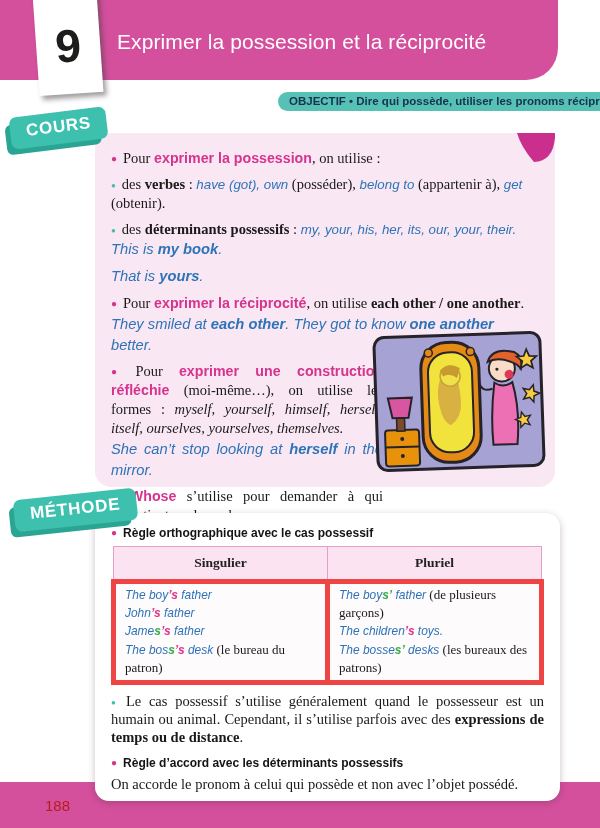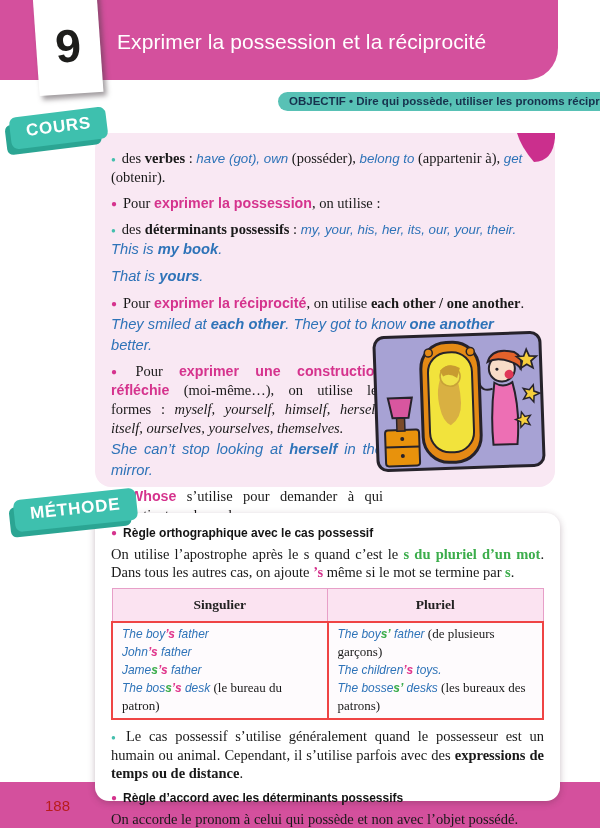--- a/index.html
+++ b/index.html
@@ -37,21 +37,21 @@
   
   .methode-box { position:absolute; left:95px; top:513px; width:465px; height:288px; background:#fff; border-radius:14px; box-shadow:0 2px 7px rgba(80,40,60,.3); padding:11px 16px 8px; z-index:2; }
   .mh { font-family:"Liberation Sans", sans-serif; font-weight:bold; font-size:12px; color:#141414; margin:2px 0 5px; }
   .mh::before { content:"●"; font-size:10px; color:#D5338D; margin-right:6px; vertical-align:1px; }
   .mp { font-size:14.5px; line-height:1.26; color:#191919; text-align:justify; margin:2px 0; }
   .mp.bullet::before { content:"●"; font-size:8px; color:#44BFAD; margin-right:6px; vertical-align:1px; }
   .mex { margin:1px 0 3px; line-height:1.25; }
 
   table.gram { width:100%; border-collapse:collapse; margin:6px 0 7px; }
   table.gram th { border:1px solid #E79FC8; background:#FBE3F1; font-size:13.5px; font-weight:bold; color:#222; padding:8px 4px; text-align:center; }
-  table.gram td { border:2px solid #ef4444; background:#FEFBFD; padding:2px 9px 3px; vertical-align:top; width:50%; }
+  table.gram td { border:5px solid #ef4444; background:#FEFBFD; padding:2px 9px 3px; vertical-align:top; width:50%; }
   table.gram .tline { font-size:13px; line-height:1.4; }
 
   
   .bottom-bar { position:absolute; left:0; top:782px; width:600px; height:46px; background:#D4509D; z-index:1; }
   .page-num { position:absolute; left:45px; top:797px; font-family:Liberation Sans, sans-serif; font-size:15px; color:#b91c1c; z-index:3; }
 
   
   .s-fr  { font-family:"Liberation Serif", serif; color:#191919; }
   .s-frb { font-family:"Liberation Serif", serif; color:#191919; font-weight:bold; }
   .s-fri { font-family:"Liberation Serif", serif; color:#191919; font-style:italic; }
@@ -78,22 +78,22 @@
     <span class="lab">OBJECTIF</span><span class="lab"> • </span><span class="txt">Dire qui possède, utiliser les pronoms réciproques</span>
   </div>
 
   <div class="tag tag-cours">COURS</div>
 
   <div class="cours-box">
     <svg class="fold" viewBox="0 0 38 32">
       <path d="M0 0 H38 V5 Q36 28 17 29 Q4 14 0 0 Z" fill="#CB2F8D"></path>
     </svg>
 
+    <div class="cp"><span class="s-fr">Pour </span><span class="s-pk">exprimer la possession</span><span class="s-fr">, on utilise :</span></div>
     <div class="cp sub"><span class="s-fr">des </span><span class="s-frb">verbes</span><span class="s-fr"> : </span><span class="s-en">have (got), own</span><span class="s-fr"> (posséder), </span><span class="s-en">belong to</span><span class="s-fr"> (appartenir à), </span><span class="s-en">get</span><span class="s-fr"> (obtenir).</span></div>
-    <div class="cp"><span class="s-fr">Pour </span><span class="s-pk">exprimer la possession</span><span class="s-fr">, on utilise :</span></div>
     <div class="cp sub" style="margin-bottom:0"><span class="s-fr">des </span><span class="s-frb">déterminants possessifs</span><span class="s-fr"> : </span><span class="s-en">my, your, his, her, its, our, your, their.</span></div>
     <div class="exline"><span class="s-en">This is </span><span class="s-enb">my book</span><span class="s-en">.</span></div>
     <div class="exline"><span class="s-en">That is </span><span class="s-enb">yours</span><span class="s-en">.</span></div>
     <div class="cp" style="margin-bottom:0"><span class="s-fr">Pour </span><span class="s-pk">exprimer la réciprocité</span><span class="s-fr">, on utilise </span><span class="s-frb">each other / one another</span><span class="s-fr">.</span></div>
     <div class="exline"><span class="s-en">They smiled at </span><span class="s-enb">each other</span><span class="s-en">. They got to know </span><span class="s-enb">one another</span><span class="s-en"> better.</span></div>
     <div class="cp narrow" style="margin-bottom:0"><span class="s-fr">Pour </span><span class="s-pk">exprimer une construction réfléchie</span><span class="s-fr"> (moi-même…), on utilise les formes : </span><span class="s-fri">myself, yourself, himself, herself, itself, ourselves, yourselves, themselves.</span></div>
     <div class="exline narrow"><span class="s-en">She can’t stop looking at </span><span class="s-enb">herself</span><span class="s-en"> in the mirror.</span></div>
     <div class="cp narrow" style="margin-bottom:0"><span class="s-pk">Whose</span><span class="s-fr"> s’utilise pour demander à qui appartient quelque chose.</span></div>
     <div class="exline narrow"><span class="s-enb">Whose</span><span class="s-en"> jacket is it? Is it </span><span class="s-enb">your</span><span class="s-en"> jacket Lewis? – No, it is not </span><span class="s-enb">mine</span><span class="s-en">! It’s Nelly</span><span class="s-enb">’s</span><span class="s-en"> jacket.</span></div>
 
@@ -128,21 +128,20 @@
           <use href="#star" transform="translate(151,92) rotate(-14) scale(0.9)"></use>
         </g>
       </g>
     </svg>
   </div>
 
   <div class="tag tag-methode">MÉTHODE</div>
 
   <div class="methode-box">
     <div class="mh">Règle orthographique avec le cas possessif</div>
-    <div class="mp"><span class="s-fr">On utilise l’apostrophe après le s quand c’est le </span><span class="s-grn">s du pluriel d’un mot</span><span class="s-fr">. Dans tous les autres cas, on ajoute </span><span class="s-pkb">’s</span><span class="s-fr"> même si le mot se termine par </span><span class="s-grn">s</span><span class="s-fr">.</span></div>
 
     <table class="gram">
       <tbody>
           <tr>
         <th>Singulier</th>
         <th>Pluriel</th>
       </tr>
       <tr>
         <td>
           <div class="tline"><span class="s-en">The boy</span><span class="s-enpk">’s</span><span class="s-en"> father</span></div>

